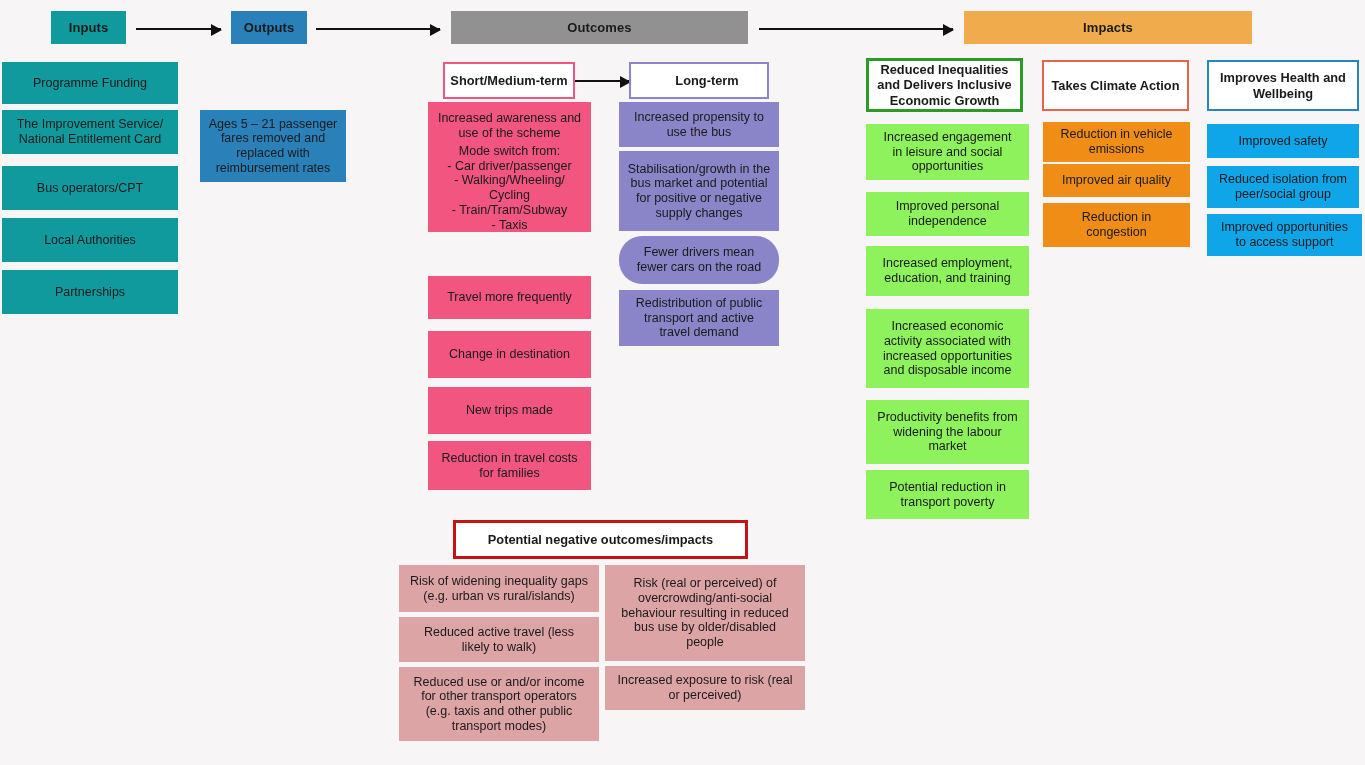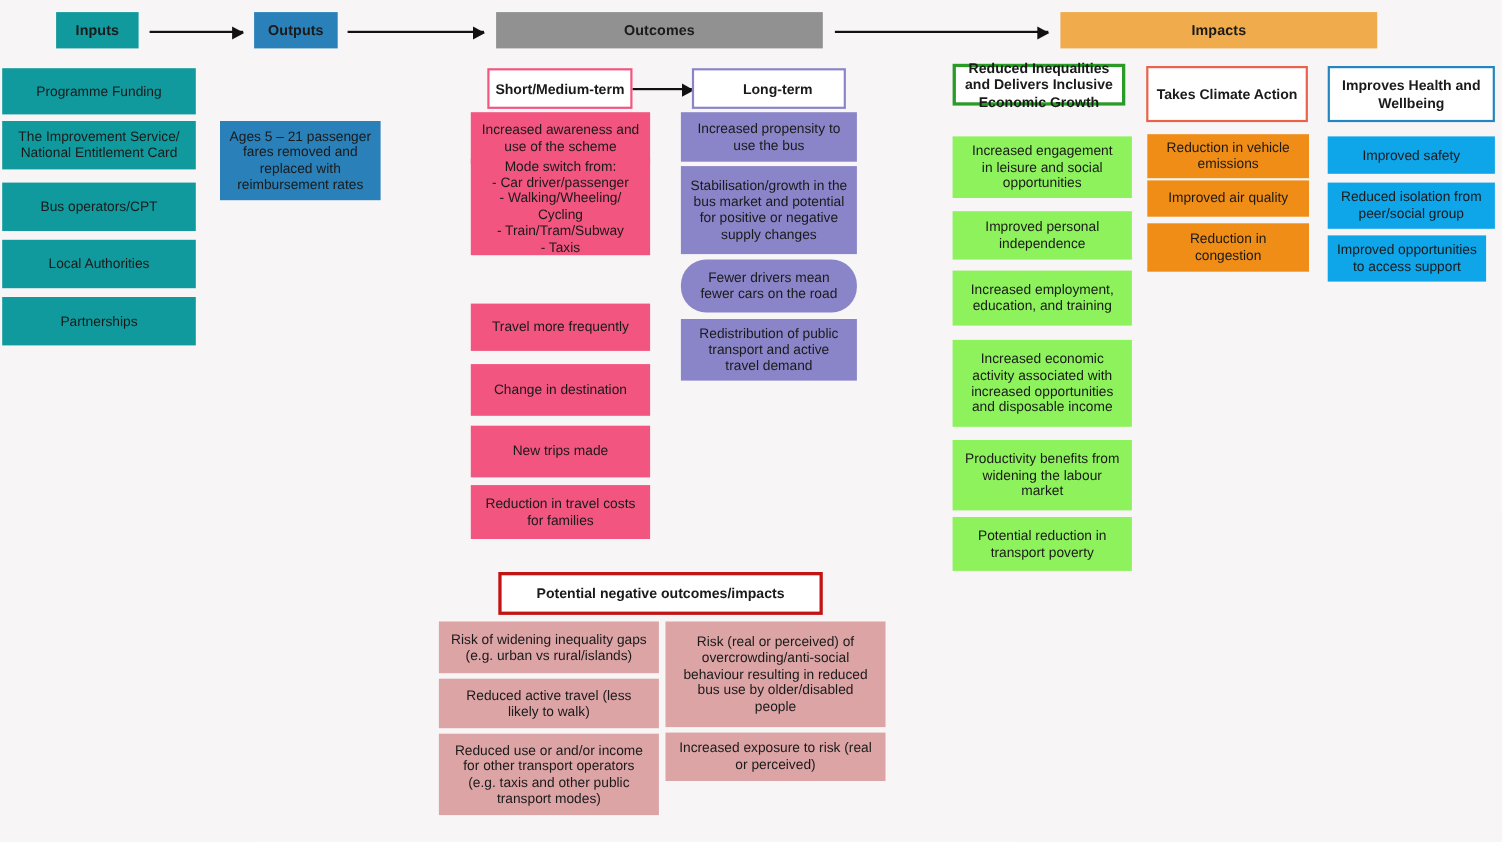--- a/index.html
+++ b/index.html
@@ -140,21 +140,21 @@
   <div class="box tile t-purple" style="left:619px; top:151px; width:160px; height:80px;">Stabilisation/growth in the
 bus market and potential
 for positive or negative
 supply changes</div>
   <div class="box tile t-purple" style="left:619px; top:236px; width:160px; height:48px;border-radius:23px;">Fewer drivers mean
 fewer cars on the road</div>
   <div class="box tile t-purple" style="left:619px; top:290px; width:160px; height:56px;">Redistribution of public
 transport and active
 travel demand</div>
 
-  <div class="box hbox hb-green" style="left:866px; top:58px; width:157px; height:38px;">Reduced Inequalities
+  <div class="box hbox hb-green" style="left:866px; top:58px; width:157px; height:54px;">Reduced Inequalities
 and Delivers Inclusive
 Economic Growth</div>
 
   <div class="box tile t-green" style="left:866px; top:124px; width:163px; height:56px;">Increased engagement
 in leisure and social
 opportunities</div>
   <div class="box tile t-green" style="left:866px; top:192px; width:163px; height:44px;">Improved personal
 independence</div>
   <div class="box tile t-green" style="left:866px; top:246px; width:163px; height:50px;">Increased employment,
 education, and training</div>
@@ -175,21 +175,21 @@
   <div class="box tile t-orange" style="left:1043px; top:164px; width:147px; height:33px;">Improved air quality</div>
   <div class="box tile t-orange" style="left:1043px; top:203px; width:147px; height:44px;">Reduction in
 congestion</div>
 
   <div class="box hbox hb-blue" style="left:1207px; top:60px; width:152px; height:51px;">Improves Health and
 Wellbeing</div>
 
   <div class="box tile t-lblue" style="left:1207px; top:124px; width:152px; height:34px;">Improved safety</div>
   <div class="box tile t-lblue" style="left:1207px; top:166px; width:152px; height:42px;">Reduced isolation from
 peer/social group</div>
-  <div class="box tile t-lblue" style="left:1207px; top:214px; width:144px; height:42px;">Improved opportunities
+  <div class="box tile t-lblue" style="left:1207px; top:214px; width:155px; height:42px;">Improved opportunities
 to access support</div>
 
   <div class="box hbox hb-red" style="left:453px; top:520px; width:295px; height:39px;">Potential negative outcomes/impacts</div>
 
   <div class="box tile t-rose" style="left:399px; top:565px; width:200px; height:47px;">Risk of widening inequality gaps
 (e.g. urban vs rural/islands)</div>
   <div class="box tile t-rose" style="left:399px; top:617px; width:200px; height:45px;">Reduced active travel (less
 likely to walk)</div>
   <div class="box tile t-rose" style="left:399px; top:667px; width:200px; height:74px;">Reduced use or and/or income
 for other transport operators

